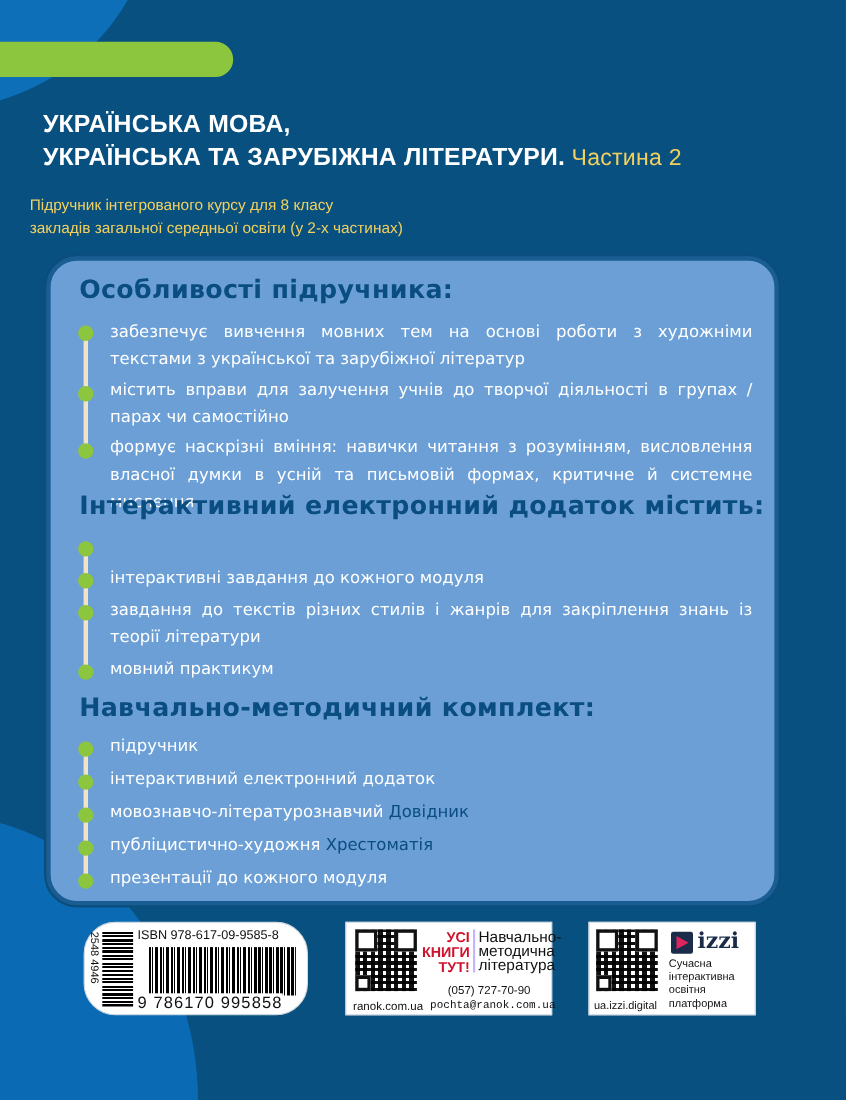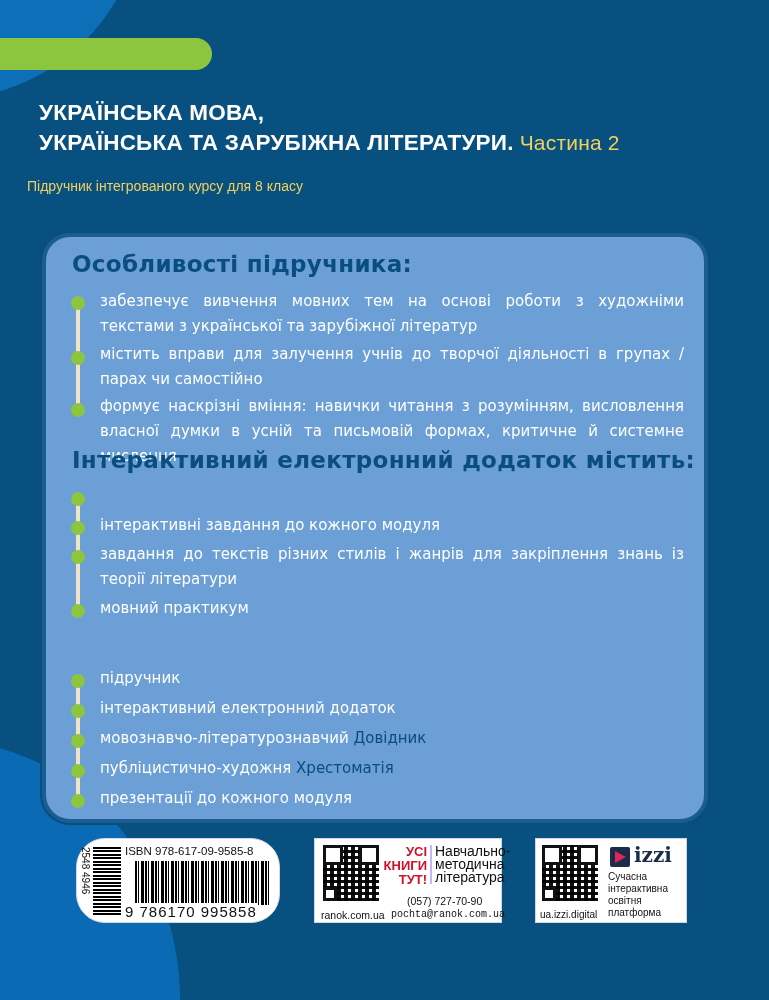--- a/index.html
+++ b/index.html
@@ -102,20 +102,21 @@
 <div class="bg-circle-bottom"></div>
 <div class="green-bar"></div>
 
 <div class="title">
   <div>УКРАЇНСЬКА МОВА,</div>
   <div><span>УКРАЇНСЬКА ТА ЗАРУБІЖНА ЛІТЕРАТУРИ.</span><span class="part">Частина 2</span></div>
 </div>
 
 <div class="subtitle">
   <div>Підручник інтегрованого курсу для 8 класу</div>
+  <div>закладів загальної середньої освіти (у 2-х частинах)</div>
 </div>
 
 <div class="panel">
 
   <div class="section-title" style="top:14px;">Особливості підручника:</div>
   <div class="timeline" style="top:66px;height:104px;"></div>
   <div class="dot" style="top:59px;"></div>
   <div class="item" style="top:52px;">забезпечує вивчення мовних тем на основі роботи з художніми текстами з української та зарубіжної літератур</div>
   <div class="dot" style="top:114px;"></div>
   <div class="item" style="top:105px;">містить вправи для залучення учнів до творчої діяльності в групах / парах чи самостійно</div>
@@ -125,20 +126,21 @@
   <div class="section-title" style="top:210px;">Інтерактивний електронний додаток містить:</div>
   <div class="timeline" style="top:262px;height:112px;"></div>
   <div class="dot" style="top:255px;"></div>
   <div class="dot" style="top:284px;"></div>
   <div class="item" style="top:276px;">інтерактивні завдання до кожного модуля</div>
   <div class="dot" style="top:313px;"></div>
   <div class="item" style="top:305px;">завдання до текстів різних стилів і жанрів для закріплення знань із теорії літератури</div>
   <div class="dot" style="top:367px;"></div>
   <div class="item" style="top:359px;">мовний практикум</div>
 
+  <div class="section-title" style="top:394px;">Навчально-методичний комплект:</div>
   <div class="timeline" style="top:440px;height:124px;"></div>
   <div class="dot" style="top:437px;"></div>
   <div class="item" style="top:429px;">підручник</div>
   <div class="dot" style="top:467px;"></div>
   <div class="item" style="top:459px;">інтерактивний електронний додаток</div>
   <div class="dot" style="top:497px;"></div>
   <div class="item" style="top:489px;"><span>мовознавчо-літературознавчий</span> <span class="strong">Довідник</span></div>
   <div class="dot" style="top:527px;"></div>
   <div class="item" style="top:519px;"><span>публіцистично-художня</span> <span class="strong">Хрестоматія</span></div>
   <div class="dot" style="top:557px;"></div>

